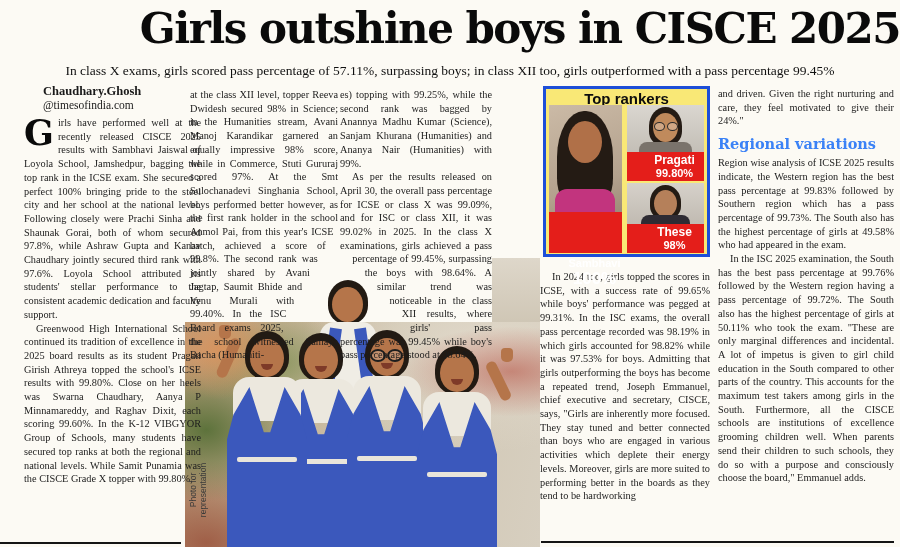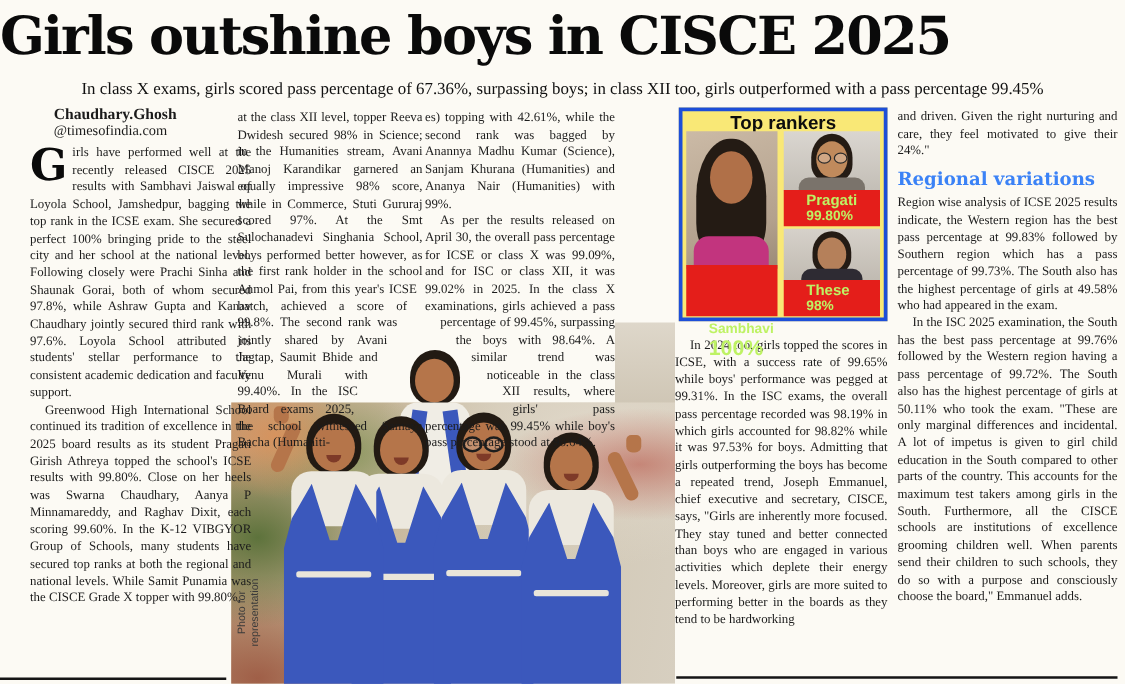--- a/index.html
+++ b/index.html
@@ -4,21 +4,21 @@
 <style>
   html,body{margin:0;padding:0;}
   body{
     width:900px;height:547px;position:relative;overflow:hidden;
     background:#fcfaf4;color:#1a1a1a;
     font-family:"Liberation Serif",serif;
   }
   
   .headline{
     position:absolute;left:0;top:2px;width:900px;margin:0;
-    text-align:left;font-family:"DejaVu Serif",serif;font-weight:bold;
+    text-align:right;font-family:"DejaVu Serif",serif;font-weight:bold;
     font-size:42px;line-height:54px;letter-spacing:-1.5px;color:#0a0a0a;
   }
   .subheadline{
     position:absolute;left:10px;top:62px;width:880px;margin:0;
     text-align:center;font-size:13.5px;line-height:17px;color:#101010;
   }
   
   .byline{position:absolute;left:43px;top:84px;line-height:14px;}
   .byline .author{font-weight:bold;font-size:12.5px;}
   .byline .handle{font-size:11.5px;}
@@ -46,22 +46,22 @@
     position:absolute;left:543px;top:86px;width:167px;height:171px;z-index:7;
     background:#f9e876;border:3px solid #1d4ed8;box-sizing:border-box;
   }
   .rankers-title{
     margin:1px 0 0 0;text-align:center;color:#0d0d0d;
     font-family:"Liberation Sans",sans-serif;font-weight:bold;font-size:15px;line-height:17px;
   }
   .card{position:absolute;}
   .card .mini{position:absolute;left:0;top:0;right:0;overflow:hidden;}
   .card .banner{
-    position:absolute;left:0;right:0;bottom:0;background:#e41e1a;color:#bef264;
-    font-family:"Liberation Sans",sans-serif;font-weight:bold;padding-left:18px;
+    position:absolute;left:0;right:0;bottom:0;background:#e41e1a;color:#ffffff;
+    text-align:center;font-family:"Liberation Sans",sans-serif;font-weight:bold;padding-left:18px;
   }
   #card-sambhavi{left:3px;top:16px;width:73px;height:148px;}
   #card-sambhavi .mini{height:110px;background:linear-gradient(160deg,#cbbaa6,#b3a18d 70%,#9b8a77);}
   #card-sambhavi .banner{height:38px;padding-top:3px;}
   #card-sambhavi .banner .name{font-size:11px;line-height:16px;margin-top:40px;}
   #card-sambhavi .banner .score{font-size:17px;line-height:15px;}
   #card-pragati{left:81px;top:16px;width:77px;height:76px;}
   #card-pragati .mini{height:48px;background:linear-gradient(#dad6d0,#c3beb6);}
   #card-reeva{left:81px;top:94px;width:77px;height:70px;}
   #card-reeva .mini{height:42px;background:linear-gradient(#d6d1ca,#c0bab1);}
@@ -139,41 +139,41 @@
   
   .rule{position:absolute;height:2px;background:#151515;z-index:9;}
   #rule-left{left:0;top:542px;width:181px;}
   #rule-right{left:541px;top:541px;width:353px;}
 </style>
 </head>
 <body>
 
 <header>
   <h1 class="headline">Girls outshine boys in CISCE 2025</h1>
-  <p class="subheadline">In class X exams, girls scored pass percentage of 67.36%, surpassing boys; in class XII too, girls outperformed with a pass percentage 99.45%</p>
+  <p class="subheadline">In class X exams, girls scored pass percentage of 57.11%, surpassing boys; in class XII too, girls outperformed with a pass percentage 99.45%</p>
 </header>
 
 <div class="byline">
   <div class="author">Chaudhary.Ghosh</div>
   <div class="handle">@timesofindia.com</div>
 </div>
 
 <div class="col" id="col1">
   <p class="lead">Girls have performed well at the recently released CISCE 2025 results with Sambhavi Jaiswal of Loyola School, Jamshedpur, bagging the top rank in the ICSE exam. She secured a perfect 100% bringing pride to the steel city and her school at the national level. Following closely were Prachi Sinha and Shaunak Gorai, both of whom secured 97.8%, while Ashraw Gupta and Kanav Chaudhary jointly secured third rank with 97.6%. Loyola School attributed its students' stellar performance to the consistent academic dedication and faculty support.</p>
   <p class="ind">Greenwood High International School continued its tradition of excellence in the 2025 board results as its student Pragati Girish Athreya topped the school's ICSE results with 99.80%. Close on her heels was Swarna Chaudhary, Aanya P Minnamareddy, and Raghav Dixit, each scoring 99.60%. In the K-12 VIBGYOR Group of Schools, many students have secured top ranks at both the regional and national levels. While Samit Punamia was the CISCE Grade X topper with 99.80%,</p>
 </div>
 
 <div class="col" id="col2">
   <div class="cut-r"></div>
   <p>at the class XII level, topper Reeva Dwidesh secured 98% in Science; in the Humanities stream, Avani Manoj Karandikar garnered an equally impressive 98% score, while in Commerce, Stuti Gururaj scored 97%. At the Smt Sulochanadevi Singhania School, boys performed better however, as the first rank holder in the school Anmol Pai, from this year's ICSE batch, achieved a score of 99.8%. The second rank was jointly shared by Avani Jagtap, Saumit Bhide and Venu Murali with 99.40%. In the ISC Board exams 2025, the school witnessed Samaya Bacha (Humaniti-</p>
 </div>
 
 <div class="col" id="col3">
   <div class="cut-l"></div>
-  <p>es) topping with 42.61%, while the second rank was bagged by Anannya Madhu Kumar (Science), Sanjam Khurana (Humanities) and Ananya Nair (Humanities) with 99%.</p>
+  <p>es) topping with 99.25%, while the second rank was bagged by Anannya Madhu Kumar (Science), Sanjam Khurana (Humanities) and Ananya Nair (Humanities) with 99%.</p>
   <p class="ind">As per the results released on April 30, the overall pass percentage for ICSE or class X was 99.09%, and for ISC or class XII, it was 99.02% in 2025. In the class X examinations, girls achieved a pass percentage of 99.45%, surpassing the boys with 98.64%. A similar trend was noticeable in the class XII results, where girls' pass percentage was 99.45% while boy's pass percentage stood at 98.64%.</p>
 </div>
 
 <div class="col" id="col4">
   <p class="ind">In 2024 too, girls topped the scores in ICSE, with a success rate of 99.65% while boys' performance was pegged at 99.31%. In the ISC exams, the overall pass percentage recorded was 98.19% in which girls accounted for 98.82% while it was 97.53% for boys. Admitting that girls outperforming the boys has become a repeated trend, Joseph Emmanuel, chief executive and secretary, CISCE, says, "Girls are inherently more focused. They stay tuned and better connected than boys who are engaged in various activities which deplete their energy levels. Moreover, girls are more suited to performing better in the boards as they tend to be hardworking</p>
 </div>
 
 <div class="col" id="col5">
   <p>and driven. Given the right nurturing and care, they feel motivated to give their 24%."</p>
   <p class="section-head">Regional variations</p>

